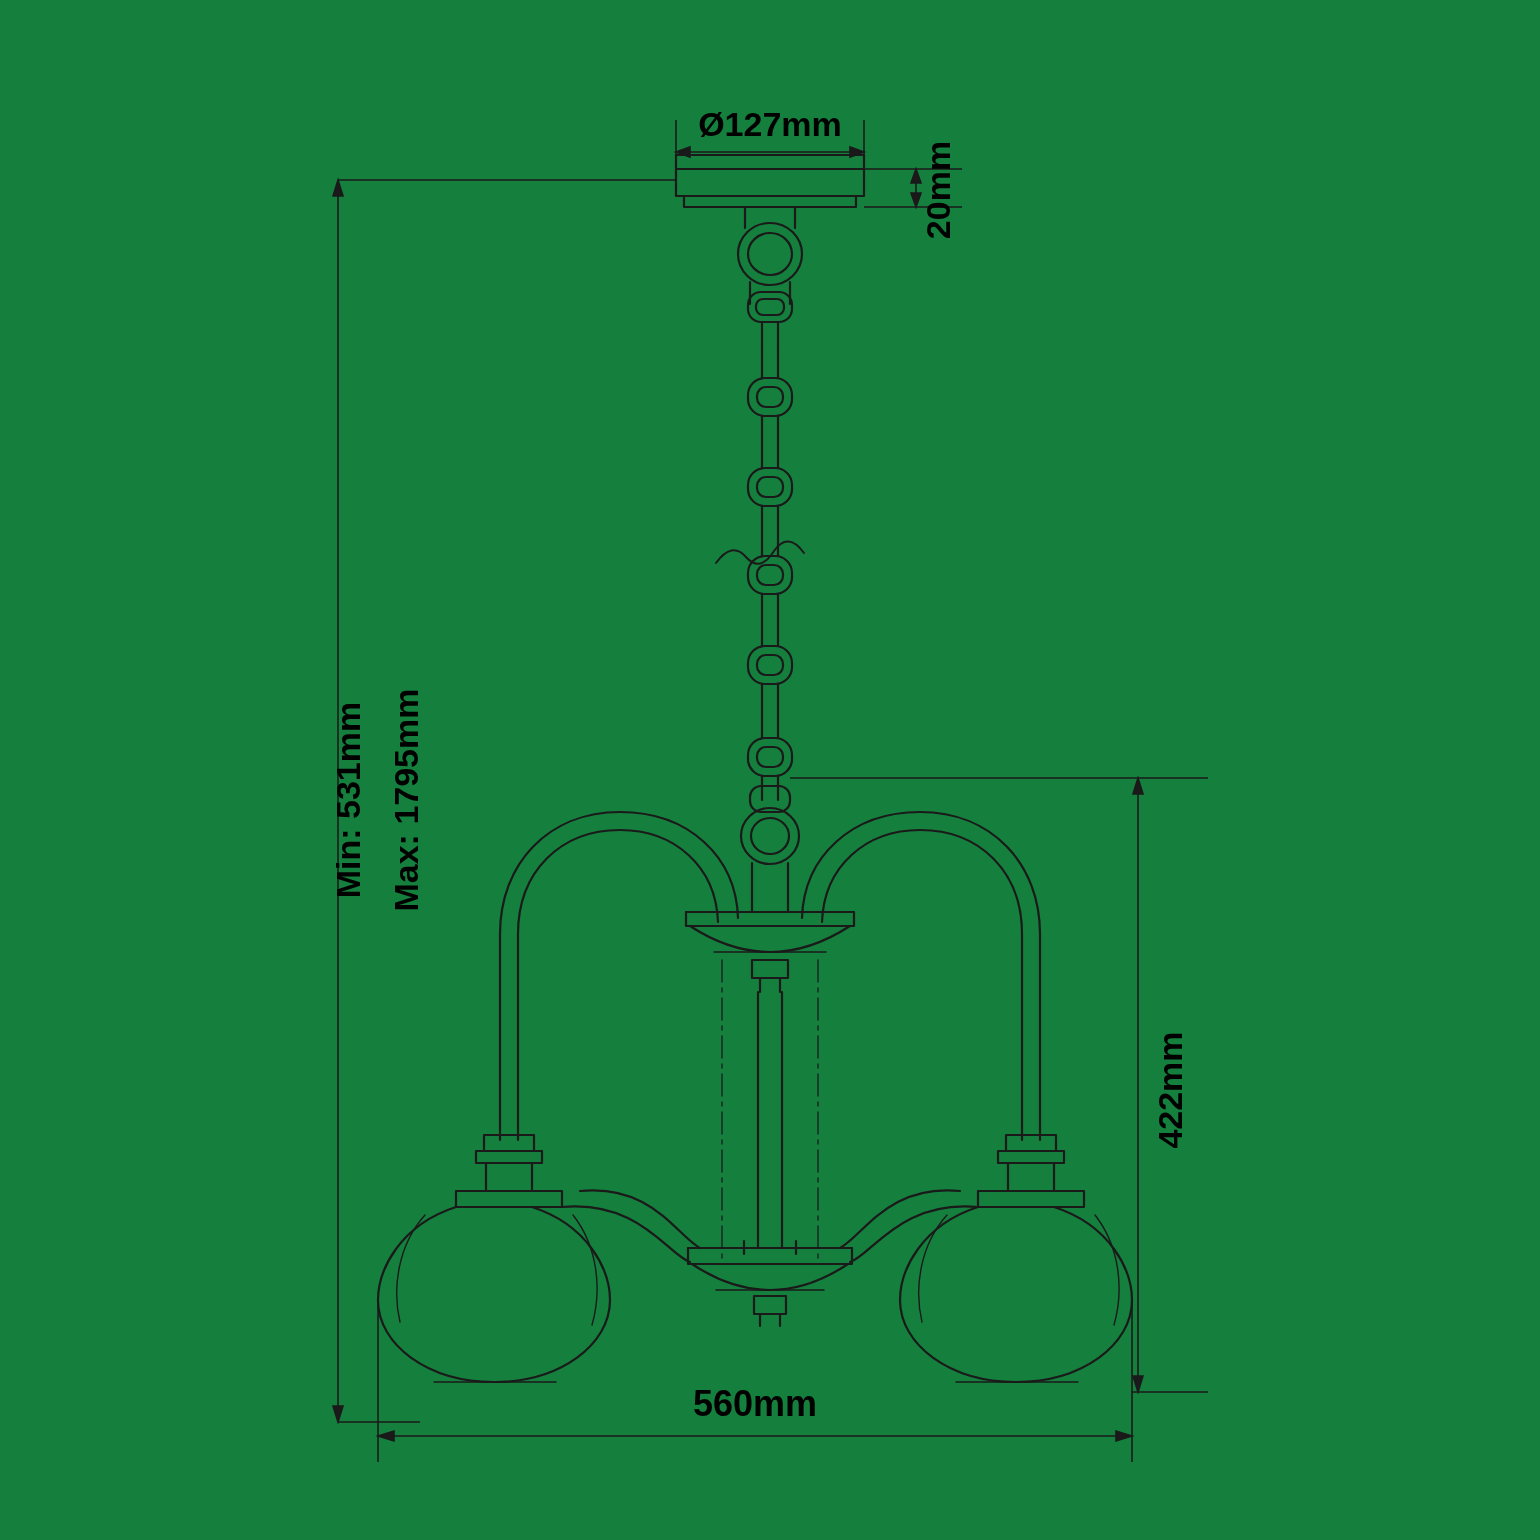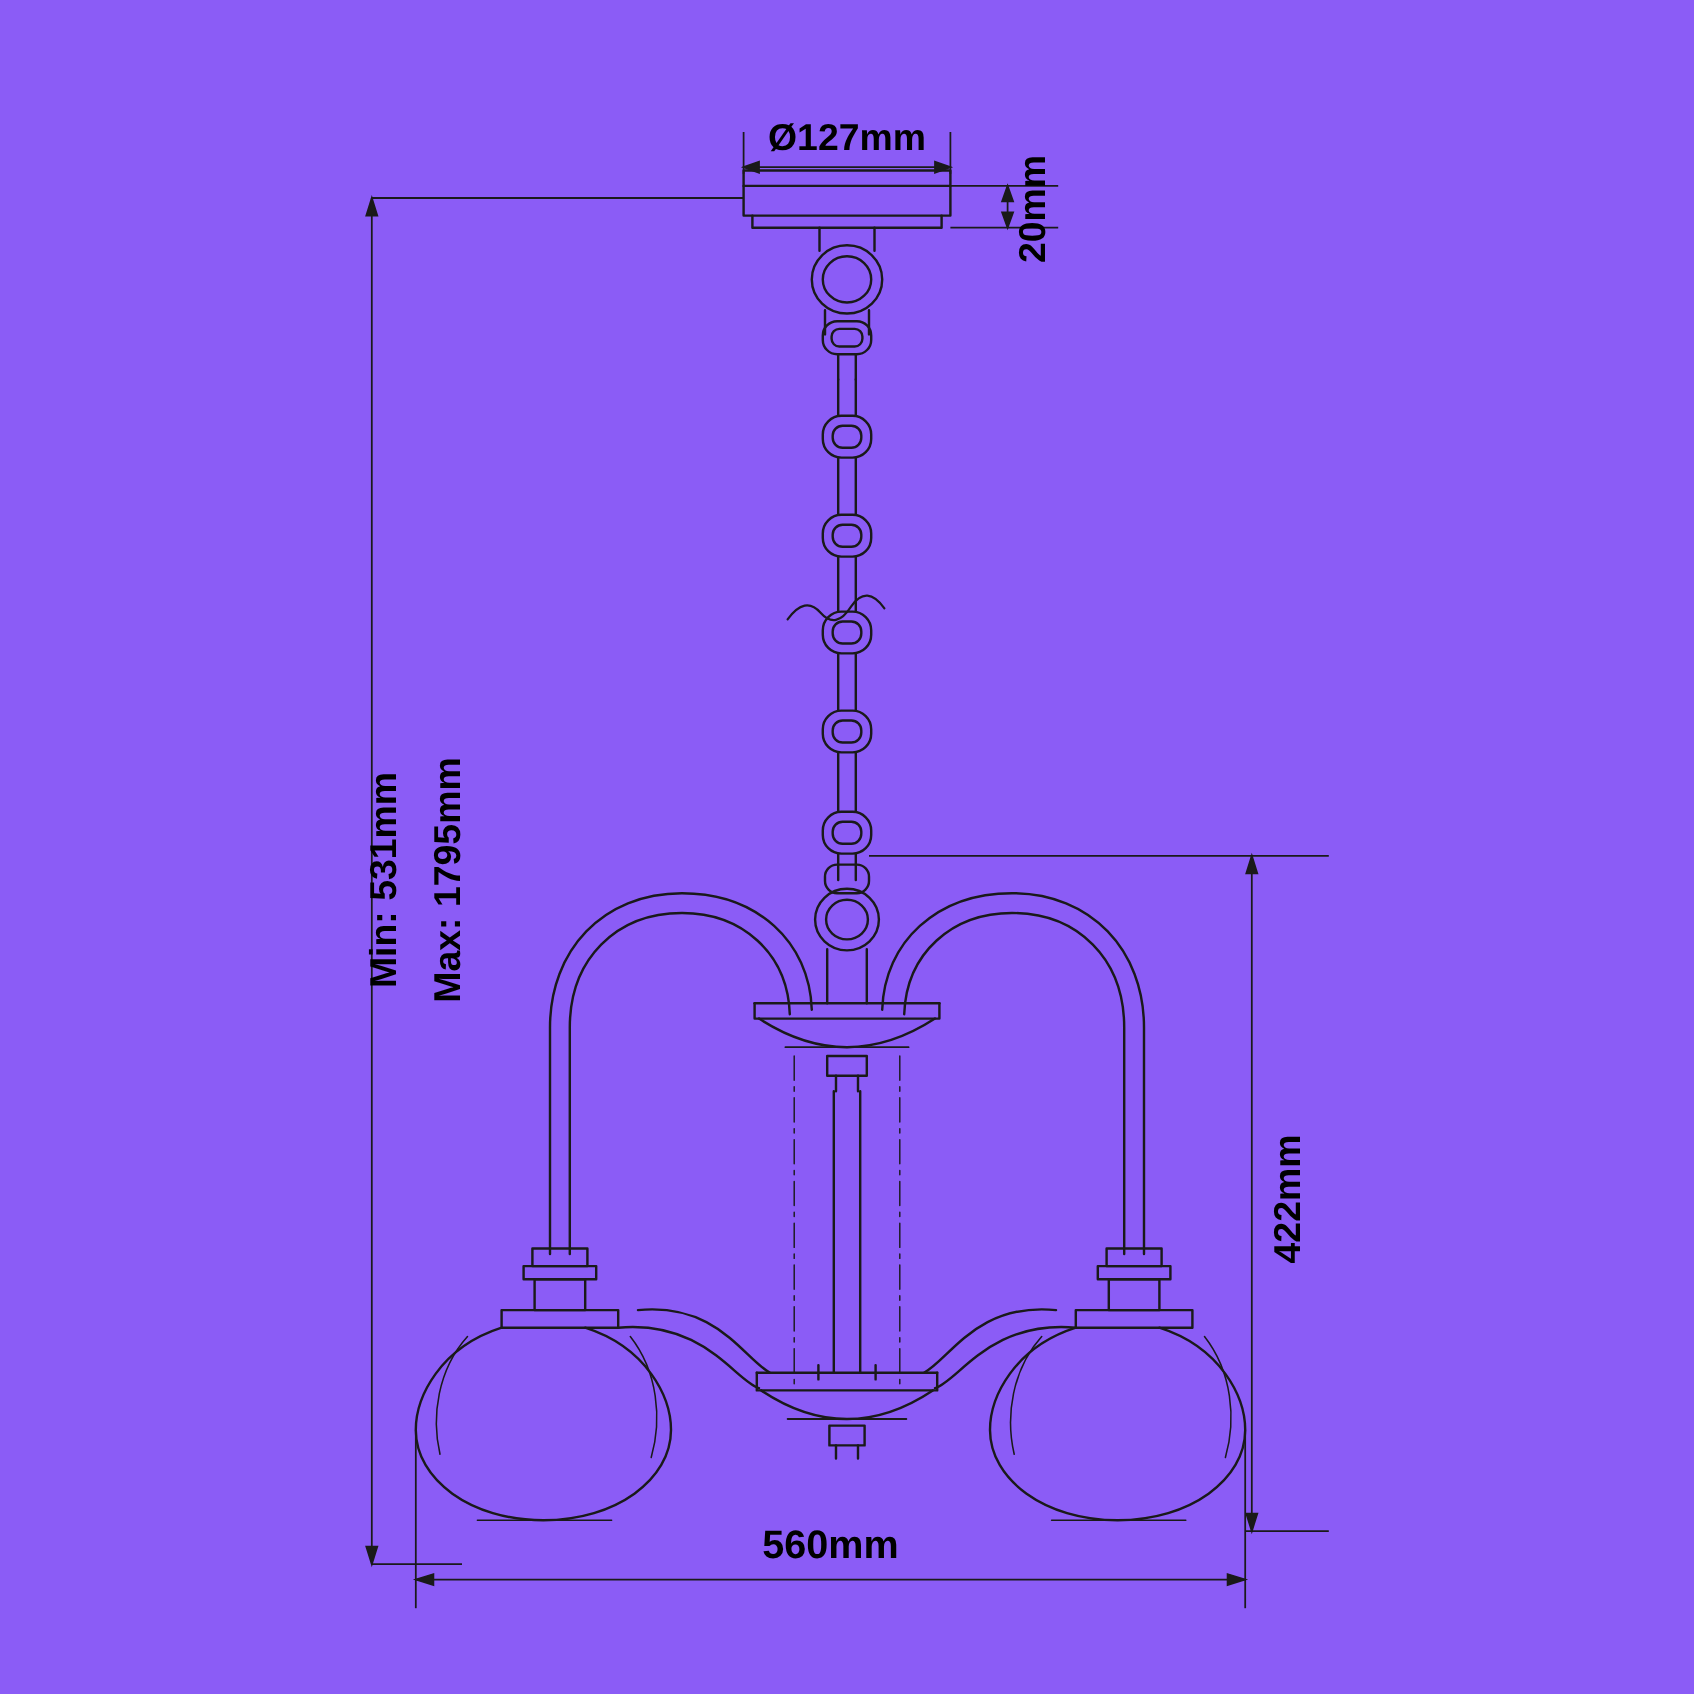--- a/index.html
+++ b/index.html
@@ -1,17 +1,17 @@
 <!DOCTYPE html>
 <html><head>
 <meta charset="utf-8">
 <style>
   html,body{margin:0;padding:0;background:#ffffff;}
   body{width:1540px;height:1540px;overflow:hidden;font-family:"Liberation Sans",sans-serif;}
-  #stage{position:relative;width:1540px;height:1540px;background:#8b5cf6;}
+  #stage{position:relative;width:1540px;height:1540px;background:#15803d;}
   svg{display:block;}
   .dimtext{font-family:"Liberation Sans",sans-serif;font-weight:bold;fill:#000;}
 </style>
 </head>
 <body>
 
 <div id="stage">
 <svg width="1540" height="1540" viewBox="0 0 1540 1540">
 
   <g fill="none" stroke="#1a1a1a" stroke-width="2.2" stroke-linecap="round" stroke-linejoin="round">

